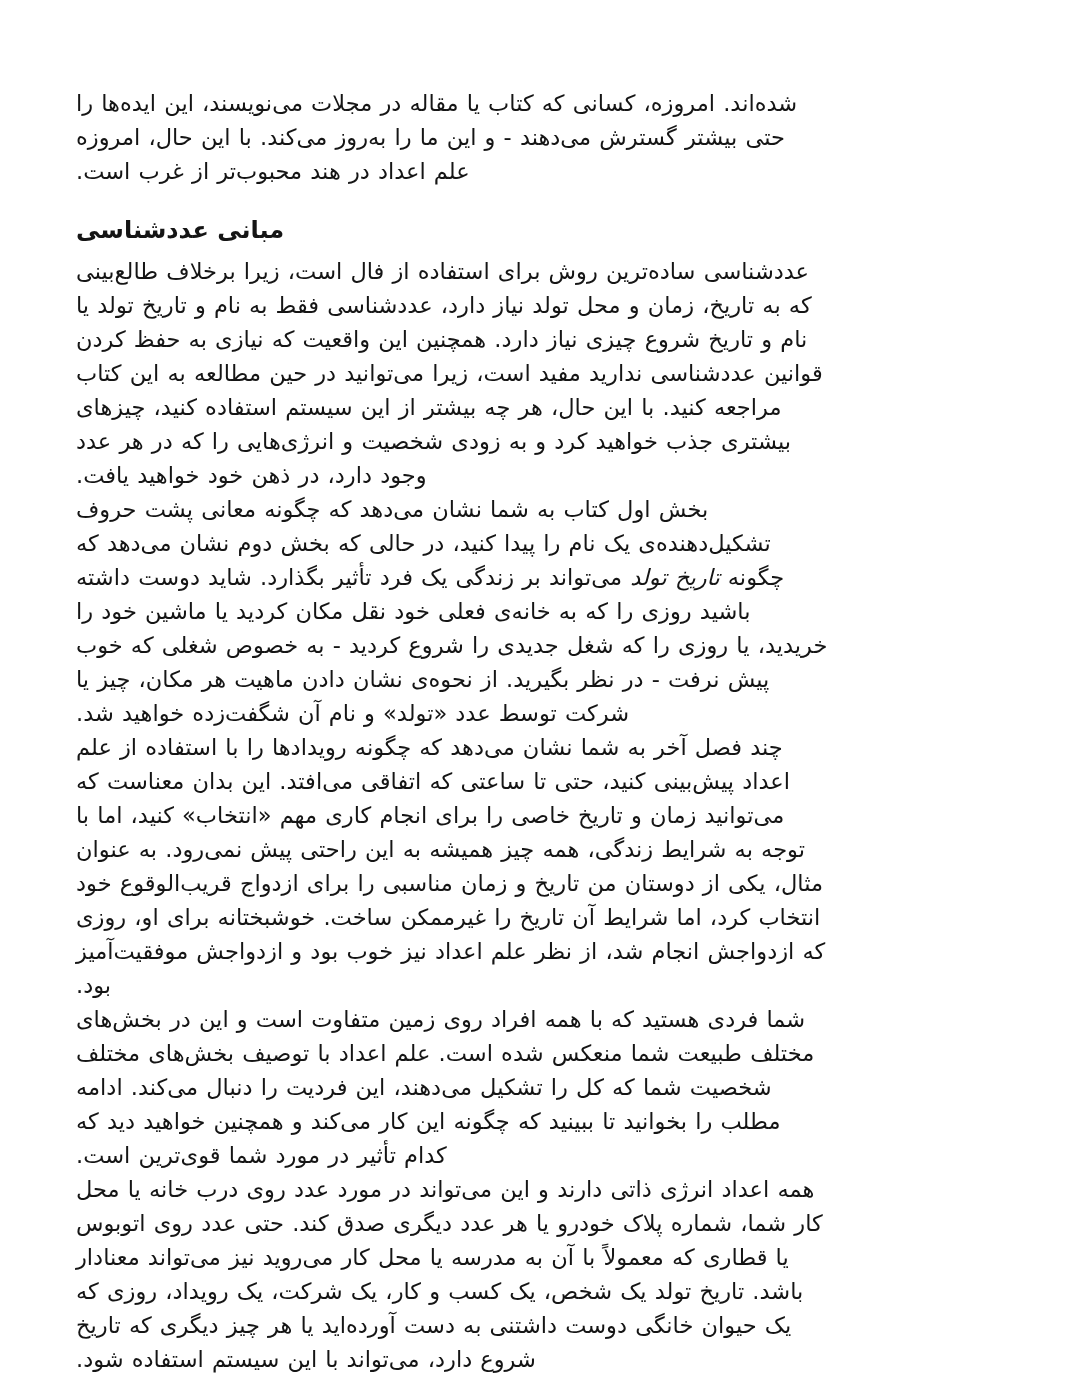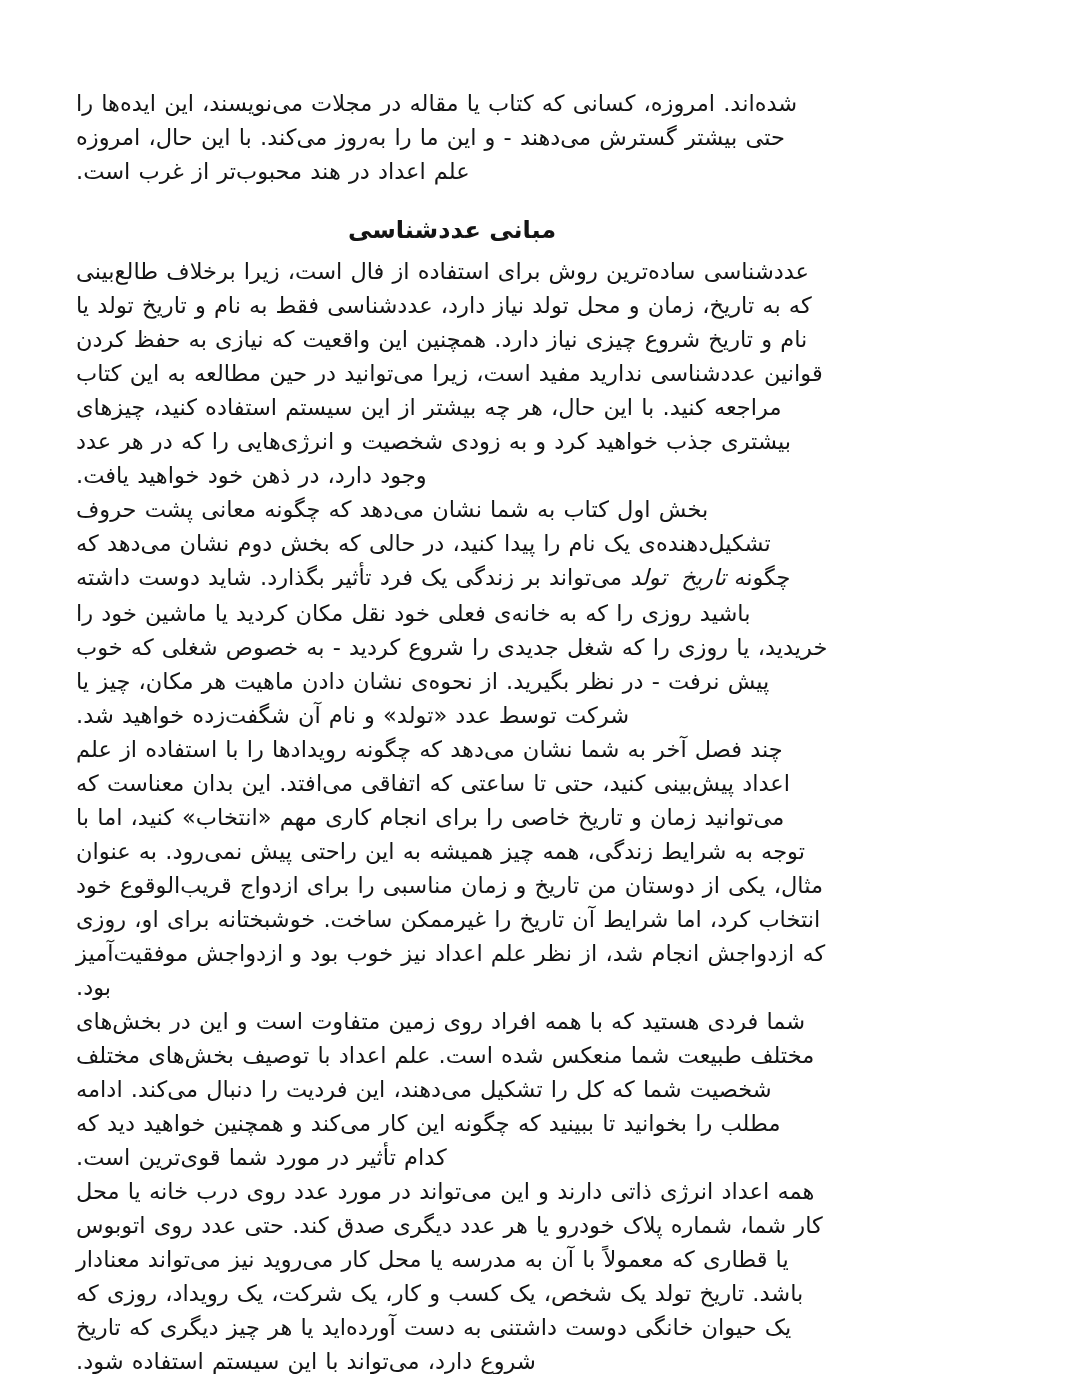--- a/index.html
+++ b/index.html
@@ -27,26 +27,25 @@
     line-height: 34px;
     text-align: left;          
     direction: rtl;
     word-spacing: 1px;
   }
   .heading {
     margin: 26px 0 8px 0;
     font-size: 24px;
     line-height: 32px;
     font-weight: bold;
-    text-align: center;
+    text-align: left;
     direction: rtl;
   }
   .italic {
     font-style: italic;
-    font-family: Liberation Mono, monospace;
   }
   .footer-caption {
     margin-top: 30px;
     font-size: 42px;
     line-height: 56px;
     text-align: center;
     direction: rtl;
     font-weight: normal;
   }
 </style>

